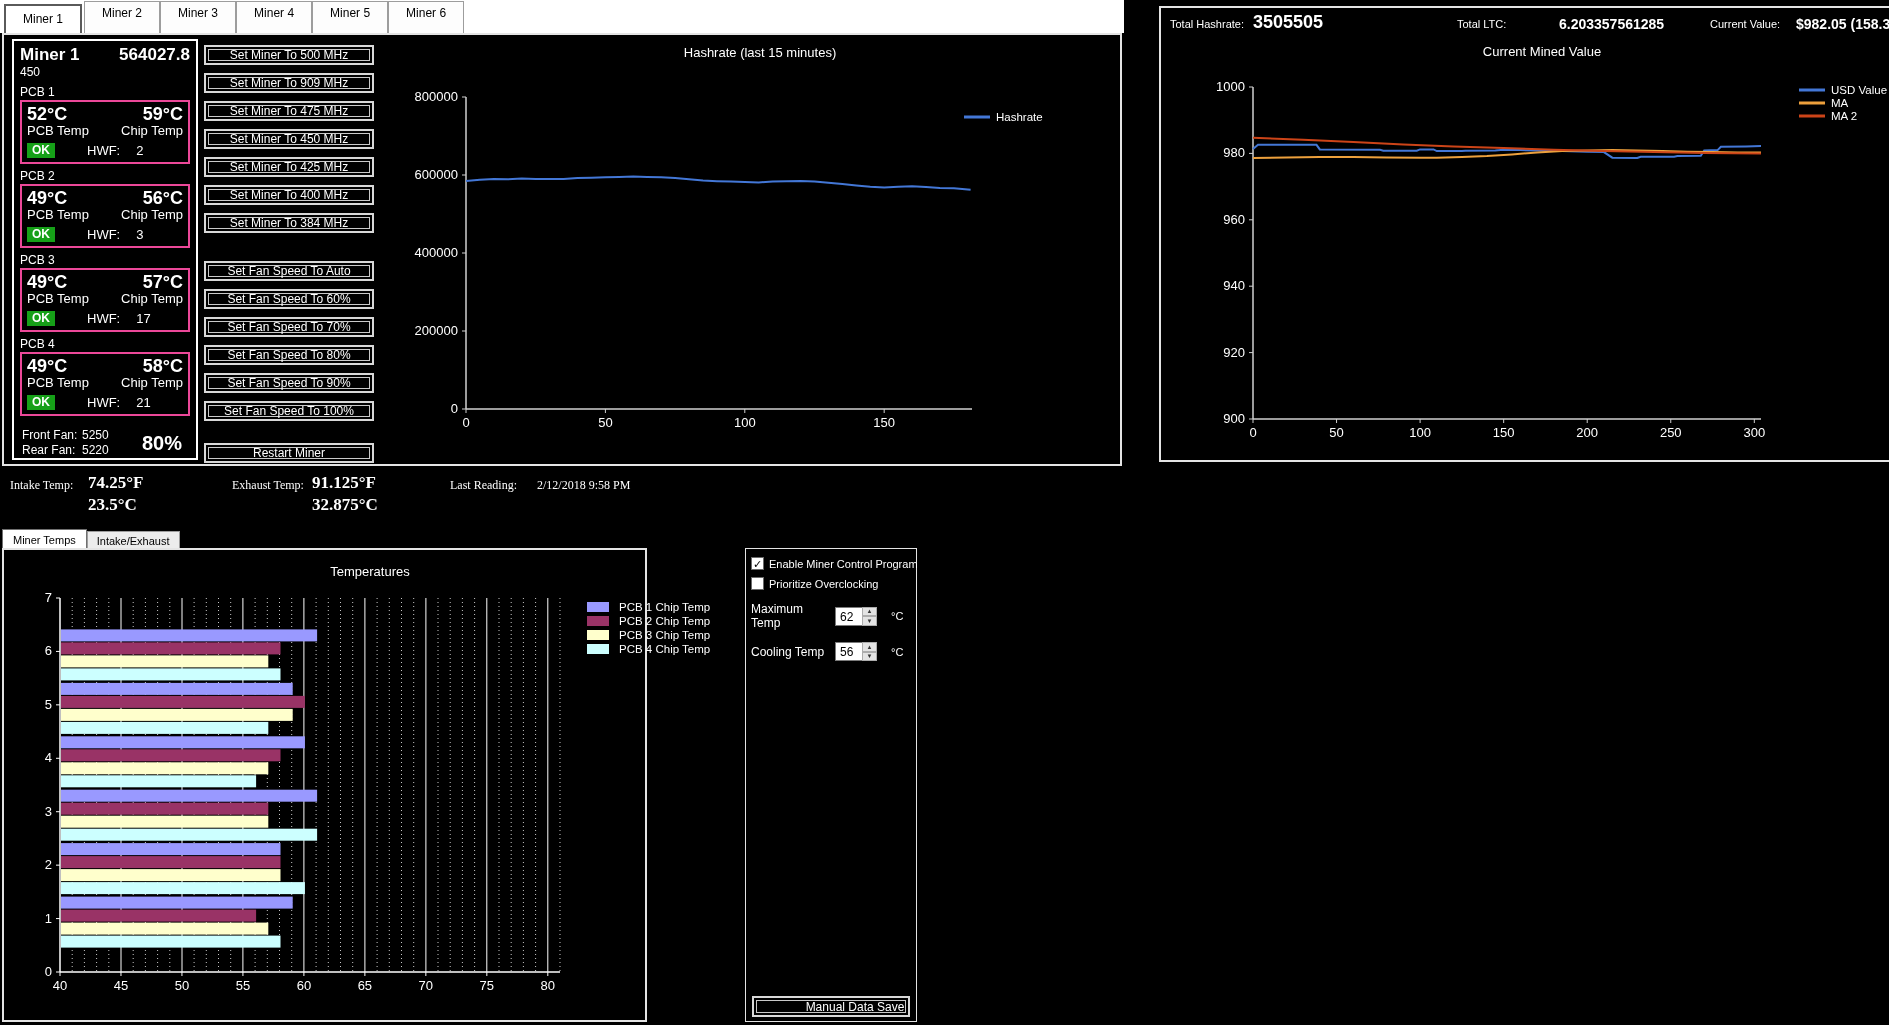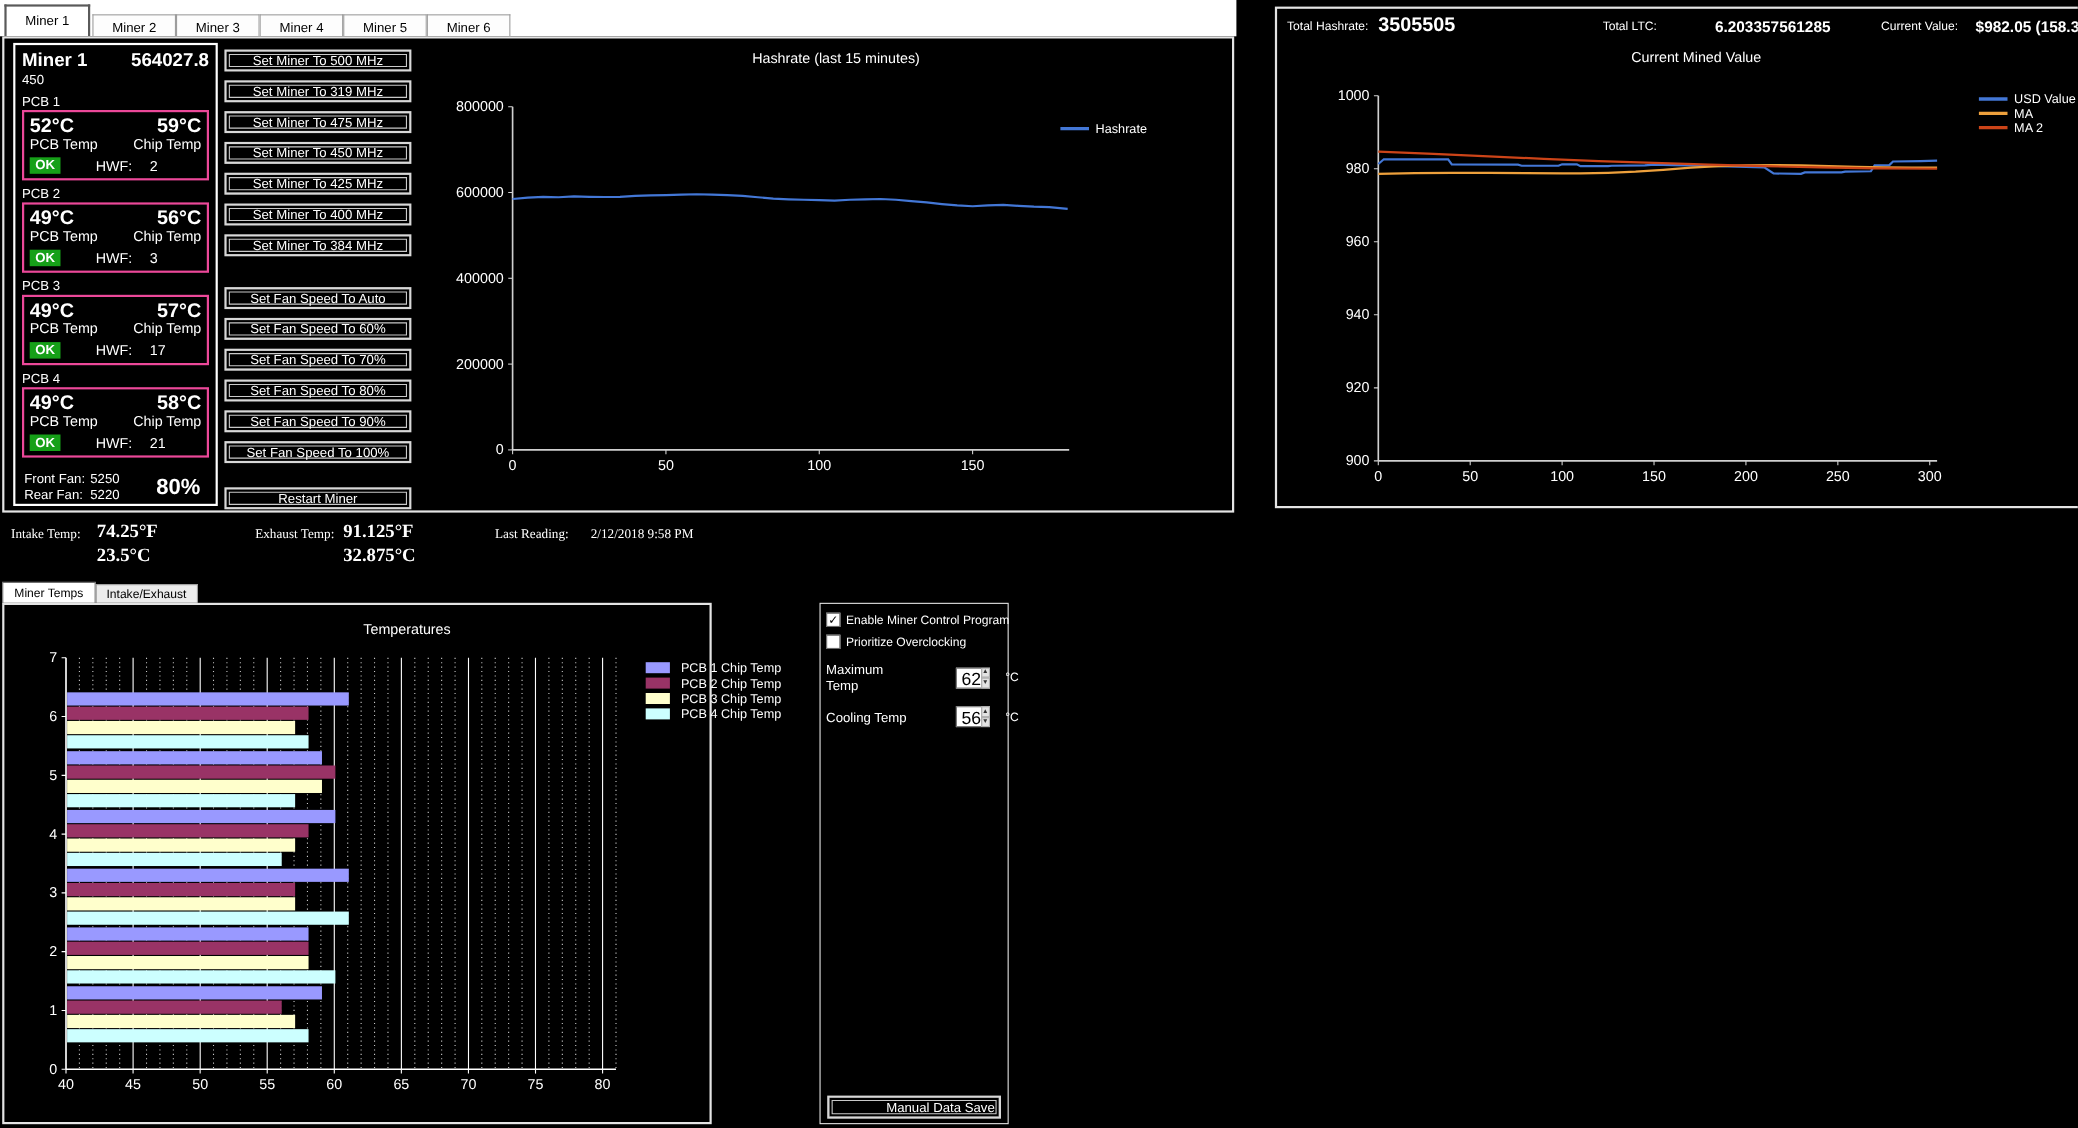--- a/index.html
+++ b/index.html
@@ -3,21 +3,21 @@
 <meta charset="utf-8">
 <style>
   * { margin:0; padding:0; box-sizing:border-box; }
   html,body { background:#000; }
   .app { position:relative; width:1889px; height:1025px; background:#000; overflow:hidden;
          font-family:"Liberation Sans", sans-serif; color:#fff; }
 
   
   .top-tabs { position:absolute; left:0; top:0; width:1124px; height:33px; background:#fff;
               display:flex; align-items:flex-end; padding-left:4px; }
-  .top-tab { height:20px; line-height:23px; padding:0 17px; font-size:12px; color:#000;
+  .top-tab { height:32px; line-height:23px; padding:0 17px; font-size:12px; color:#000;
              background:#fdfdfd; border:1px solid #9d9d9d; border-bottom:none; cursor:pointer; }
   .top-tab.sel { height:29px; line-height:27px; background:#fff; border:2px solid #5a5a5a;
                  border-bottom:none; margin-right:2px; }
 
   
   .panel { position:absolute; background:#000; border:2px solid #e4e4e4; }
 
   .left-panel  { left:2px;    top:33px;  width:1120px; height:433px; }
   .right-panel { left:1159px; top:6px;   width:759px;  height:456px; }
   .temps-panel { left:2px;    top:548px; width:645px;  height:474px; }
@@ -71,22 +71,22 @@
              border:1px solid #9d9d9d; border-bottom:none; cursor:pointer; }
   .bot-tab.sel { background:#fff; border:1px solid #707070; border-bottom:none; padding:4px 10px 3px; }
 
   
   .chk-row { display:flex; align-items:center; margin-bottom:7px; }
   .chk { width:13px; height:13px; background:#fff; border:1px solid #6a6a6a; color:#000;
          font-size:11px; line-height:12px; text-align:center; margin-right:5px; flex:none; cursor:pointer; }
   .chk-lbl { font-size:11px; white-space:nowrap; }
   .spin-row { display:flex; align-items:center; margin-top:12px; }
   .spin-lbl { font-size:12px; width:84px; flex:none; }
-  .spin-box { width:27px; height:19px; background:#fff; color:#000; font-size:16px; padding:2px 0 0 4px;
-              border:1px solid #7a7a7a; border-right:none;margin-left:34px; }
+  .spin-box { width:27px; height:19px; background:#fff; color:#000; font-size:12px; padding:2px 0 0 4px;
+              border:1px solid #7a7a7a; border-right:none; }
   .spin-arrows { display:flex; flex-direction:column; width:15px; height:19px; }
   .spin-btn { flex:1; background:#e3e3e3; border:1px solid #acacac; color:#333; font-size:6px;
               display:flex; align-items:center; justify-content:center; cursor:pointer; }
   .spin-unit { font-size:11px; margin-left:14px; }
   .save-btn { position:absolute; left:6px; bottom:4px; width:158px; height:21px; margin-bottom:0;padding-left:48px; }
 </style>
 </head>
 <body>
 
 <div class="app">
@@ -181,21 +181,21 @@
         <div>
           <div class="fan-line"><span class="fl">Front Fan:</span><span>5250</span></div>
           <div class="fan-line"><span class="fl">Rear Fan:</span><span>5220</span></div>
         </div>
         <div class="fan-pct">80%</div>
       </div>
     </div>
 
     <div class="btn-col">
       <div class="wbtn">Set Miner To 500 MHz</div>
-      <div class="wbtn">Set Miner To 319 MHz</div>
+      <div class="wbtn">Set Miner To 909 MHz</div>
       <div class="wbtn">Set Miner To 475 MHz</div>
       <div class="wbtn">Set Miner To 450 MHz</div>
       <div class="wbtn">Set Miner To 425 MHz</div>
       <div class="wbtn">Set Miner To 400 MHz</div>
       <div class="wbtn">Set Miner To 384 MHz</div>
       <div class="wbtn gap1">Set Fan Speed To Auto</div>
       <div class="wbtn">Set Fan Speed To 60%</div>
       <div class="wbtn">Set Fan Speed To 70%</div>
       <div class="wbtn">Set Fan Speed To 80%</div>
       <div class="wbtn">Set Fan Speed To 90%</div>

